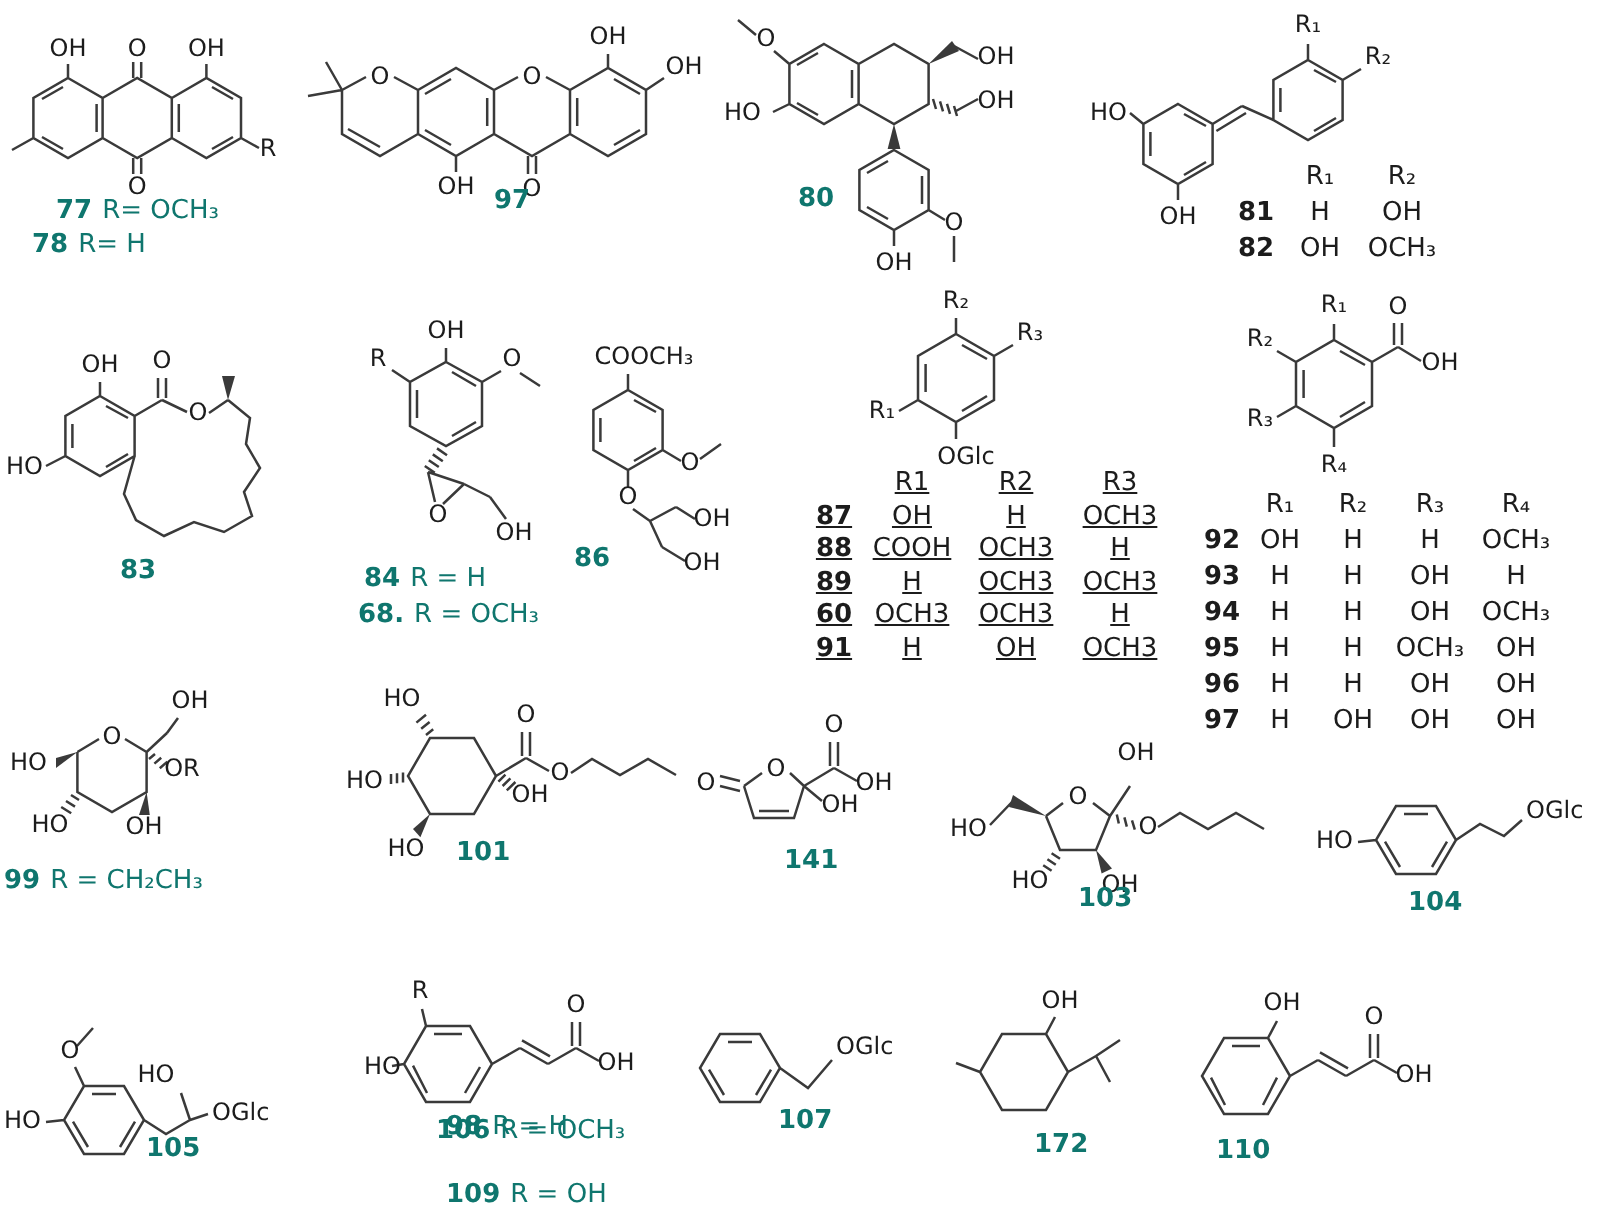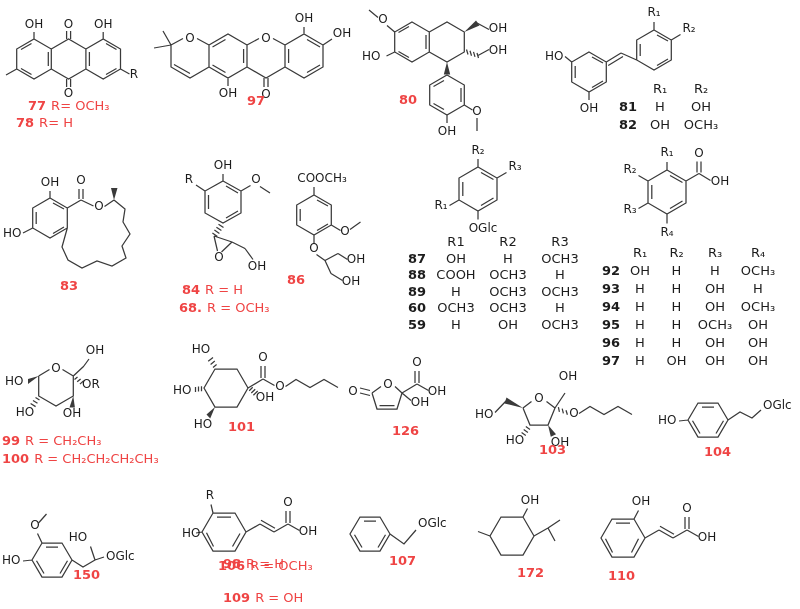--- a/index.html
+++ b/index.html
@@ -1,29 +1,29 @@
 <!DOCTYPE html>
 <html><head>
 <meta charset="utf-8">
 <style>
   html,body{margin:0;padding:0;background:#ffffff;font-family:"DejaVu Sans",sans-serif;}
   #fig{position:relative;width:800px;height:609px;background:#ffffff;overflow:hidden;color:#1c1c1c;}
   #fig svg{position:absolute;overflow:visible;}
   #fig svg text{font-family:"DejaVu Sans",sans-serif;font-size:12px;fill:#1c1c1c;}
   #fig svg path{stroke:#3a3a3a;stroke-width:1.25;fill:none;}
   #fig svg polygon{fill:#3a3a3a;stroke:none;}
-  .cap{position:absolute;font-size:13px;white-space:nowrap;color:#ef4444;}
+  .cap{position:absolute;font-size:13px;white-space:nowrap;color:#0f766e;}
   .cap b{font-weight:700;margin-right:5px;}
   .rtable{position:absolute;font-size:13px;color:#1c1c1c;}
   .rtable .row{display:flex;}
   .rtable span{display:inline-block;text-align:center;white-space:nowrap;}
   .num{font-weight:700;}
   .t81 .row{height:18px;line-height:18px;}
   .t81 .cn{width:28px}.t81 .ca{width:36px}.t81 .cb{width:46px}
-  .t87 .row{height:16.5px;line-height:16.5px;}
+  .t87 .row{height:16.5px;line-height:16.5px;text-decoration:underline;}
   .t87 .cn{width:26px}.t87 .ca{width:52px}.t87 .cb{width:52px}.t87 .cc{width:52px}
   .t92 .row{height:18px;line-height:18px;}
   .t92 .cn{width:22px}.t92 .ca{width:36px}.t92 .cb{width:37px}.t92 .cc{width:40px}.t92 .cd{width:46px}
 </style>
 </head>
 <body>
 
 <div id="fig">
 
   <svg style="left:2px;top:4px" width="150" height="98" viewBox="0 0 150 98">
@@ -233,26 +233,25 @@
 
   <div class="cap" style="left:28px;top:98px"><b class="num">77</b><span>R= OCH₃</span></div>
   <div class="cap" style="left:16px;top:115px"><b class="num">78</b><span>R= H</span></div>
   <div class="cap num" style="left:247px;top:93px">97</div>
   <div class="cap num" style="left:399px;top:92px">80</div>
   <div class="cap num" style="left:60px;top:278px">83</div>
   <div class="cap" style="left:182px;top:282px"><b class="num">84</b><span>R = H</span></div>
   <div class="cap" style="left:179px;top:300px"><b class="num">68.</b><span>R = OCH₃</span></div>
   <div class="cap num" style="left:287px;top:272px">86</div>
   <div class="cap" style="left:2px;top:433px"><b class="num">99</b><span>R = CH₂CH₃</span></div>
-  <div class="cap" style="left:2px;top:451px"><b class="num">100</b><span>R = CH₂CH₂CH₂CH₃</span></div>
   <div class="cap num" style="left:228px;top:419px">101</div>
-  <div class="cap num" style="left:392px;top:423px">126</div>
+  <div class="cap num" style="left:392px;top:423px">141</div>
   <div class="cap num" style="left:539px;top:442px">103</div>
   <div class="cap num" style="left:704px;top:444px">104</div>
-  <div class="cap num" style="left:73px;top:567px">150</div>
+  <div class="cap num" style="left:73px;top:567px">105</div>
   <div class="cap" style="left:223px;top:556px"><b class="num">98</b><span>R = H</span></div>
   <div class="cap" style="left:218px;top:558px"><b class="num">106</b><span>R = OCH₃</span></div>
   <div class="cap" style="left:223px;top:590px"><b class="num">109</b><span>R = OH</span></div>
   <div class="cap num" style="left:389px;top:553px">107</div>
   <div class="cap num" style="left:517px;top:565px">172</div>
   <div class="cap num" style="left:608px;top:568px">110</div>
 
   <div class="rtable t81" style="left:614px;top:80px">
     <div class="row">
         <span class="cn"></span>
@@ -296,21 +295,21 @@
         <span class="cb">OCH3</span>
         <span class="cc">OCH3</span>
       </div>
     <div class="row">
         <span class="cn num">60</span>
         <span class="ca">OCH3</span>
         <span class="cb">OCH3</span>
         <span class="cc">H</span>
       </div>
     <div class="row">
-        <span class="cn num">59</span>
+        <span class="cn num">91</span>
         <span class="ca">H</span>
         <span class="cb">OH</span>
         <span class="cc">OCH3</span>
       </div>
   </div>
 
   <div class="rtable t92" style="left:600px;top:244px">
     <div class="row">
         <span class="cn"></span>
         <span class="ca">R₁</span>

